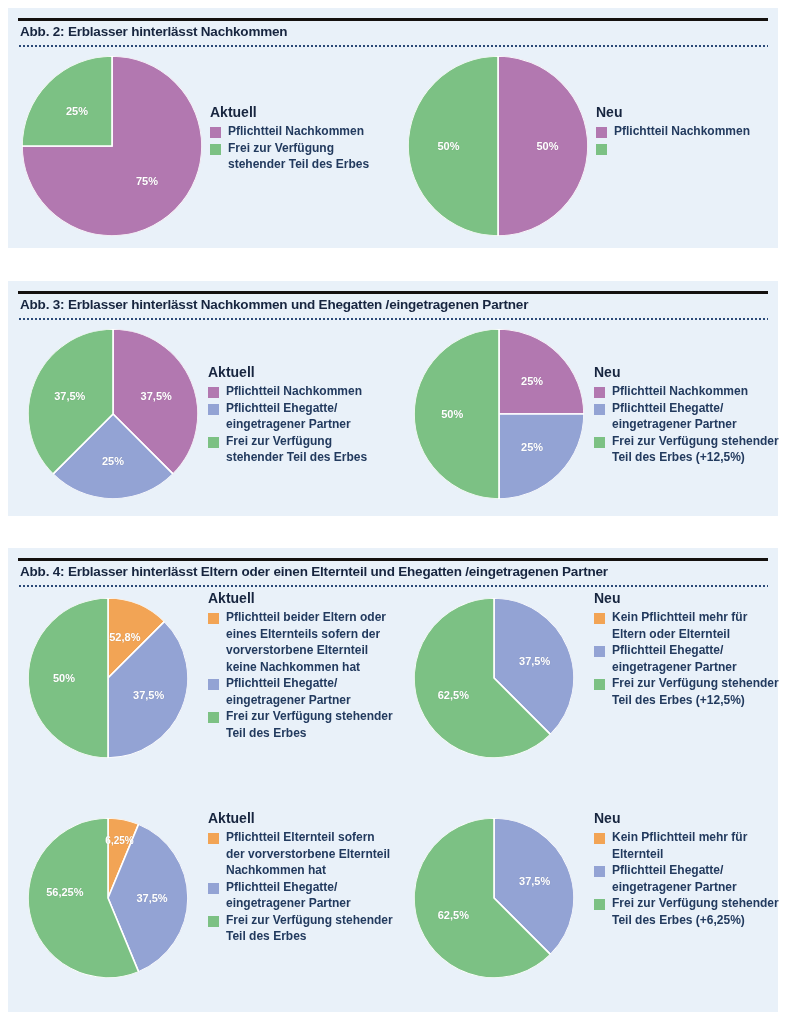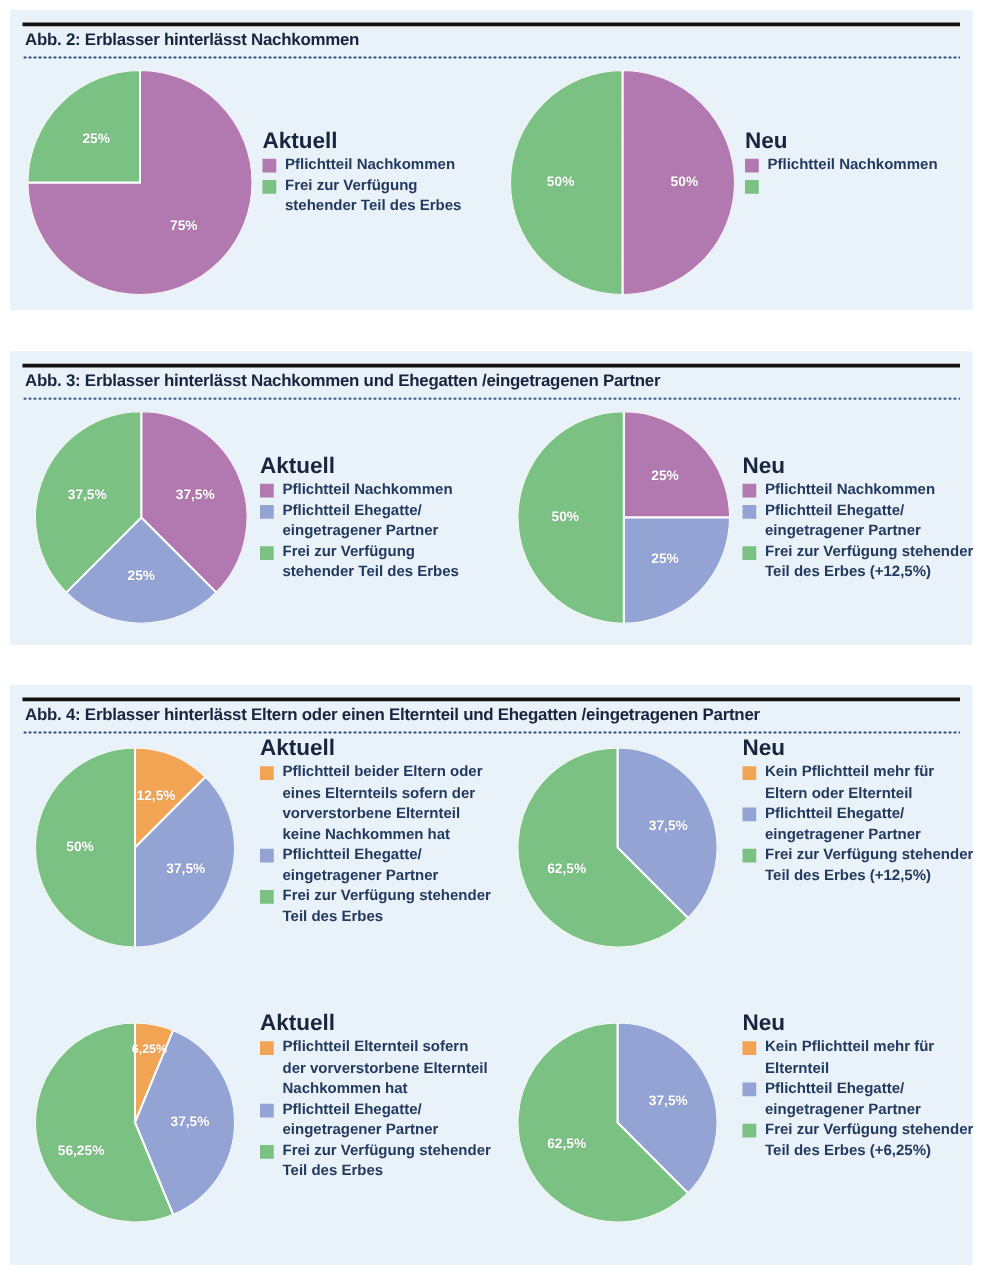--- a/index.html
+++ b/index.html
@@ -55,21 +55,21 @@
     font-size:11px;
     font-weight:bold;
     white-space:nowrap;
     transform:translate(-50%,-50%);
     text-shadow:0 0 1px rgba(80,80,80,0.25);
   }
   .slice-label.small{font-size:10px;}
 
   .legend{position:absolute;}
   .legend-title{
-    font-size:18px;
+    font-size:14px;
     font-weight:bold;
     color:#17253f;
     margin-bottom:3px;
     line-height:16px;
   }
   .legend-item{
     position:relative;
     padding-left:18px;
     font-size:12px;
     line-height:16.5px;
@@ -219,21 +219,21 @@
 
       <div class="chart-block" style="left:20px;top:50px;">
         <div class="pie-wrap" id="pie-4" style="width:160px;height:160px;">
             <div class="pie" style="width: 160px; height: 160px;">
               <svg width="160" height="160" viewBox="0 0 160 160">
                 <path d="M 80 80 L 80 0 A 80 80 0 0 1 136.5685424949238 23.431457505076203 Z" fill="#f2a455" stroke="#ffffff" stroke-width="1.6"></path>
                 <path d="M 80 80 L 136.5685424949238 23.431457505076203 A 80 80 0 0 1 80 160 Z" fill="#93a3d4" stroke="#ffffff" stroke-width="1.6"></path>
                 <path d="M 80 80 L 80 160 A 80 80 0 0 1 79.99999999999999 0 Z" fill="#7cc184" stroke="#ffffff" stroke-width="1.6"></path>
               </svg>
             </div>
-            <div class="slice-label" style="left: 96.8381px; top: 39.3493px;">12,5%</div>
+            <div class="slice-label" style="left: 96.8381px; top: 39.3493px;">52,8%</div>
             <div class="slice-label" style="left: 120.651px; top: 96.8381px;">37,5%</div>
             <div class="slice-label" style="left: 36px; top: 80px;">50%</div>
           </div>
         <div class="legend" style="left:180px;top:-8px;width:185px;">
           <div class="legend-title">Aktuell</div>
           <div class="legend-item">
             <span class="swatch" style="background:#f2a455;"></span>
             <span class="legend-text">Pflichtteil beider Eltern oder eines Elternteils sofern der vorverstorbene Elternteil keine Nachkommen hat</span>
           </div>
           <div class="legend-item">
@@ -279,21 +279,21 @@
         <div class="pie-wrap" id="pie-6" style="width:160px;height:160px;">
             <div class="pie" style="width: 160px; height: 160px;">
               <svg width="160" height="160" viewBox="0 0 160 160">
                 <path d="M 80 80 L 80 0 A 80 80 0 0 1 110.61467458920718 6.089637399097057 Z" fill="#f2a455" stroke="#ffffff" stroke-width="1.6"></path>
                 <path d="M 80 80 L 110.61467458920718 6.089637399097057 A 80 80 0 0 1 110.61467458920718 153.91036260090294 Z" fill="#93a3d4" stroke="#ffffff" stroke-width="1.6"></path>
                 <path d="M 80 80 L 110.61467458920718 153.91036260090294 A 80 80 0 1 1 79.99999999999999 0 Z" fill="#7cc184" stroke="#ffffff" stroke-width="1.6"></path>
               </svg>
             </div>
             <div class="slice-label small" style="left: 91.5493px; top: 21.9375px;">6,25%</div>
             <div class="slice-label" style="left: 124px; top: 80px;">37,5%</div>
-            <div class="slice-label" style="left: 36.8454px; top: 103px;">56,25%</div>
+            <div class="slice-label" style="left: 36.8454px; top: 74px;">56,25%</div>
           </div>
         <div class="legend" style="left:180px;top:-8px;width:185px;">
           <div class="legend-title">Aktuell</div>
           <div class="legend-item">
             <span class="swatch" style="background:#f2a455;"></span>
             <span class="legend-text">Pflichtteil Elternteil sofern der vorverstorbene Elternteil Nachkommen hat</span>
           </div>
           <div class="legend-item">
             <span class="swatch" style="background:#93a3d4;"></span>
             <span class="legend-text">Pflichtteil Ehegatte/ eingetragener Partner</span>

